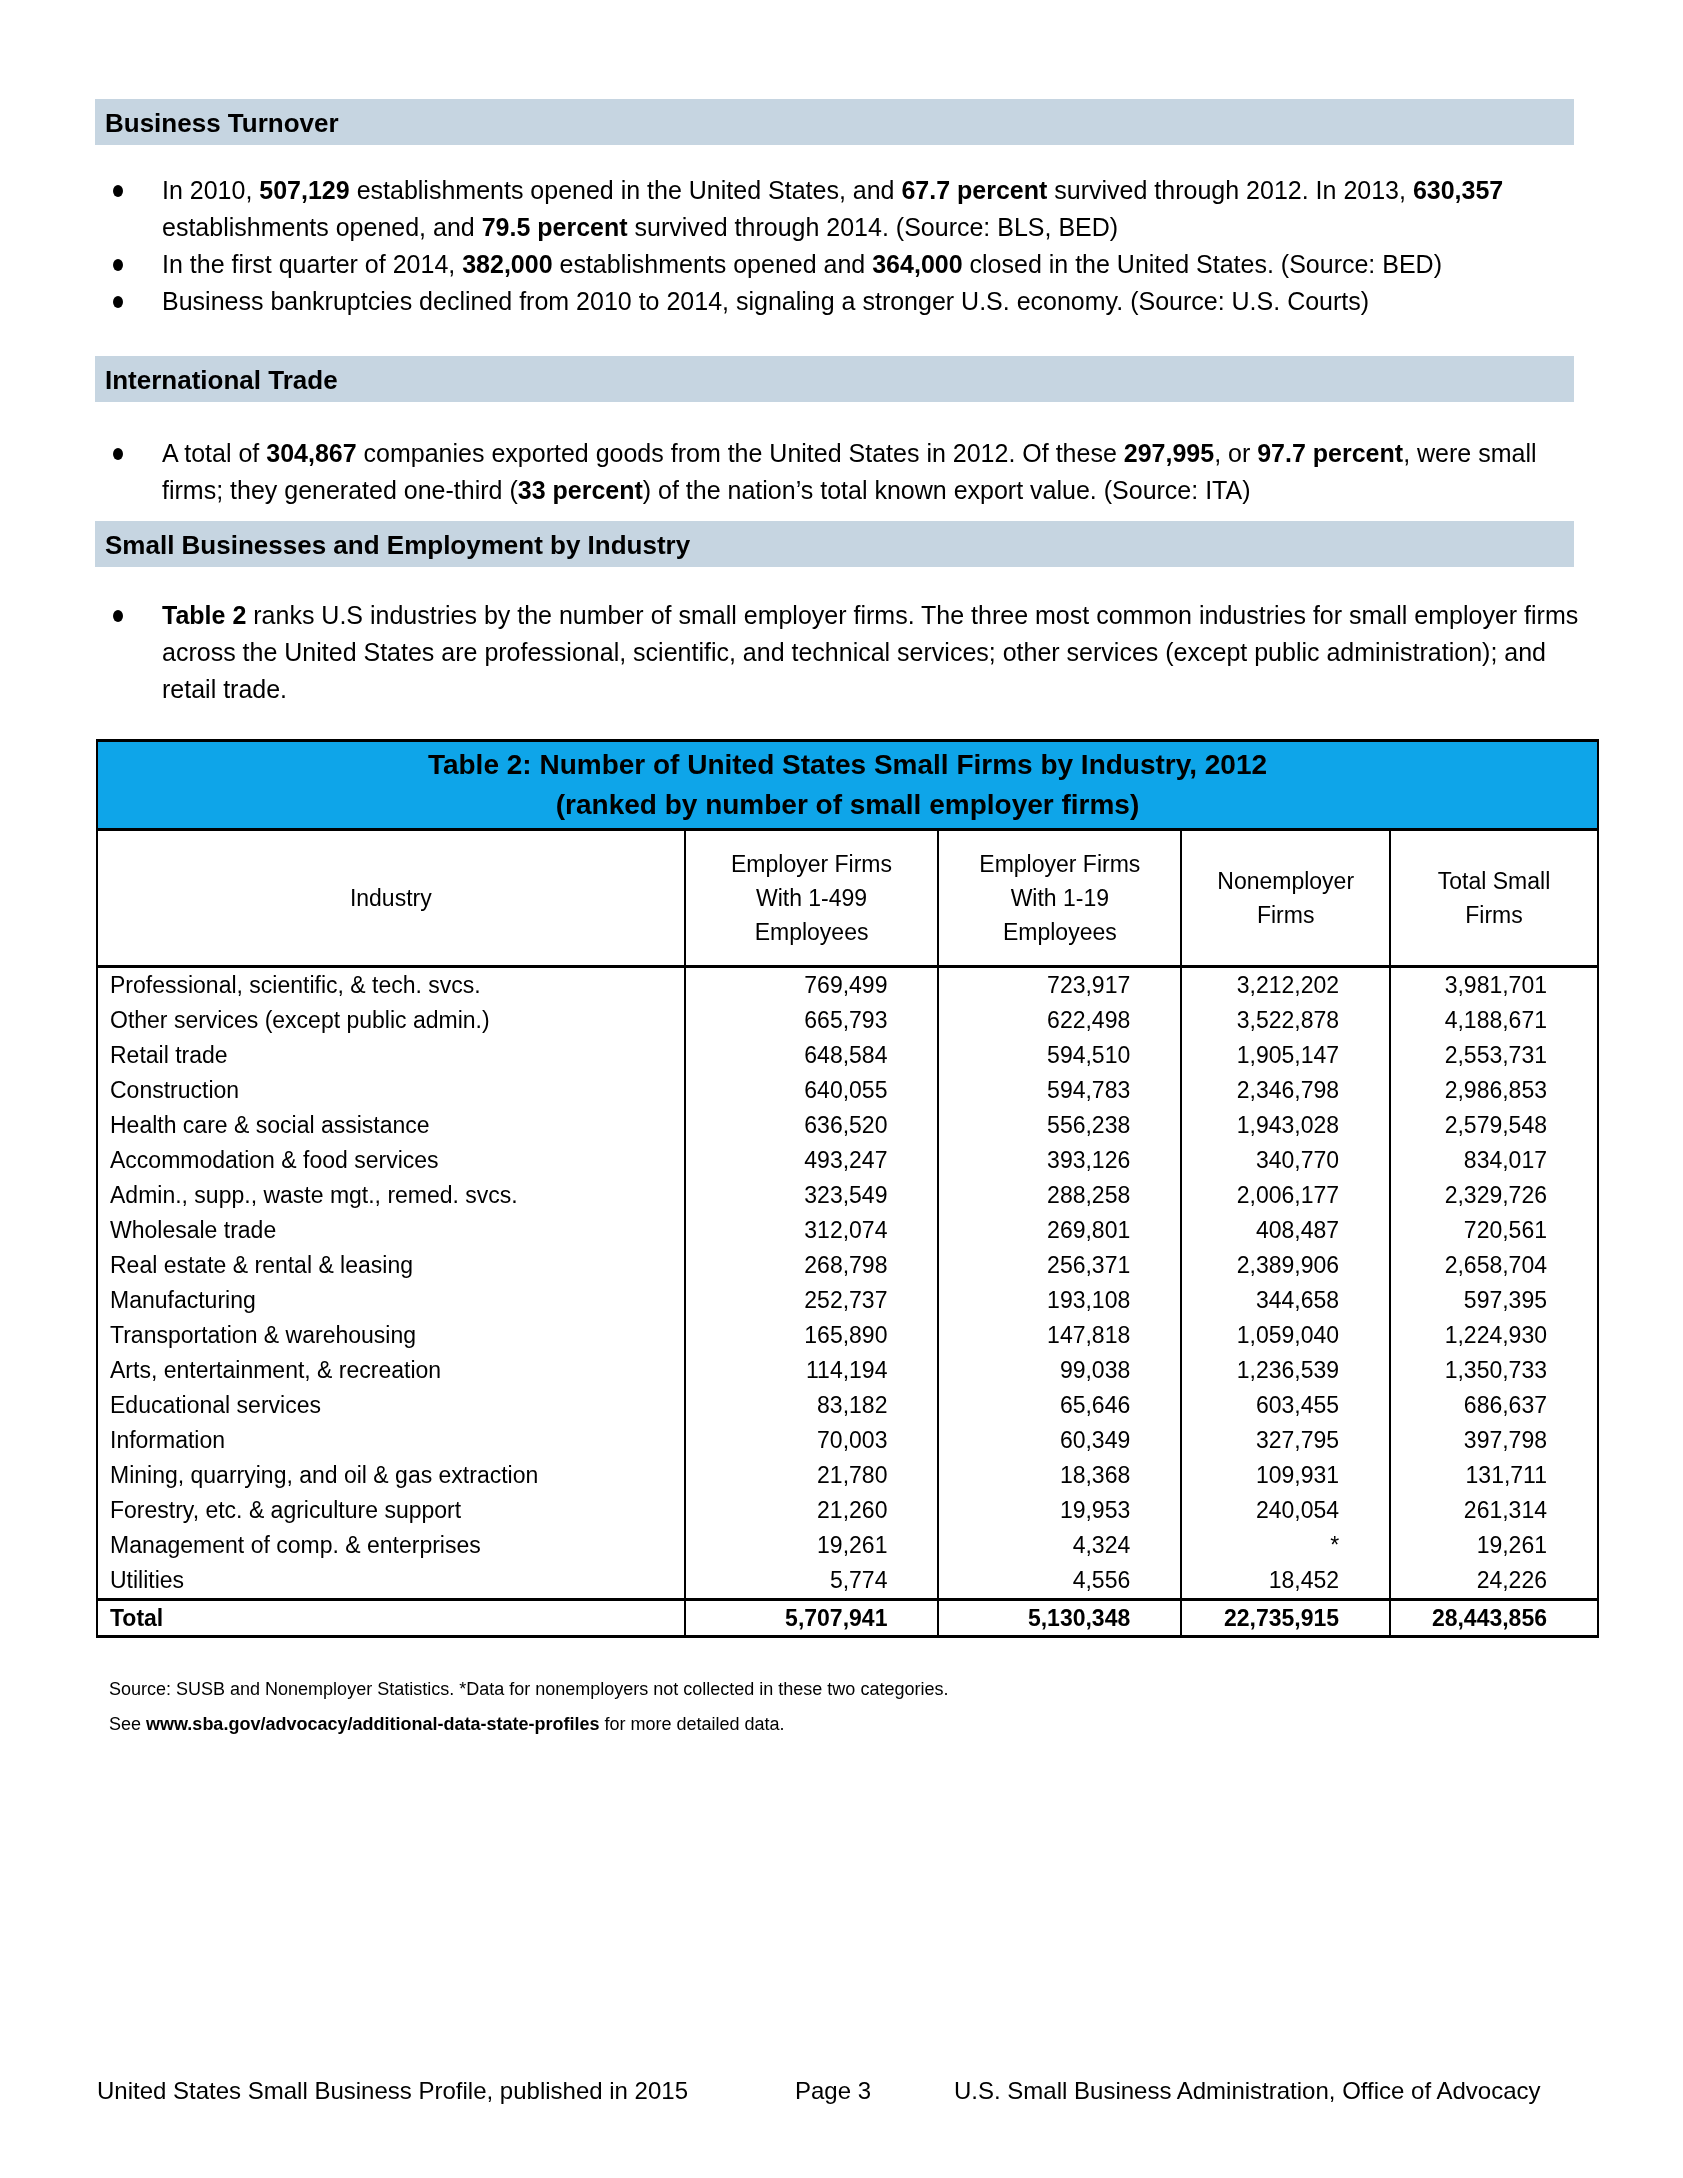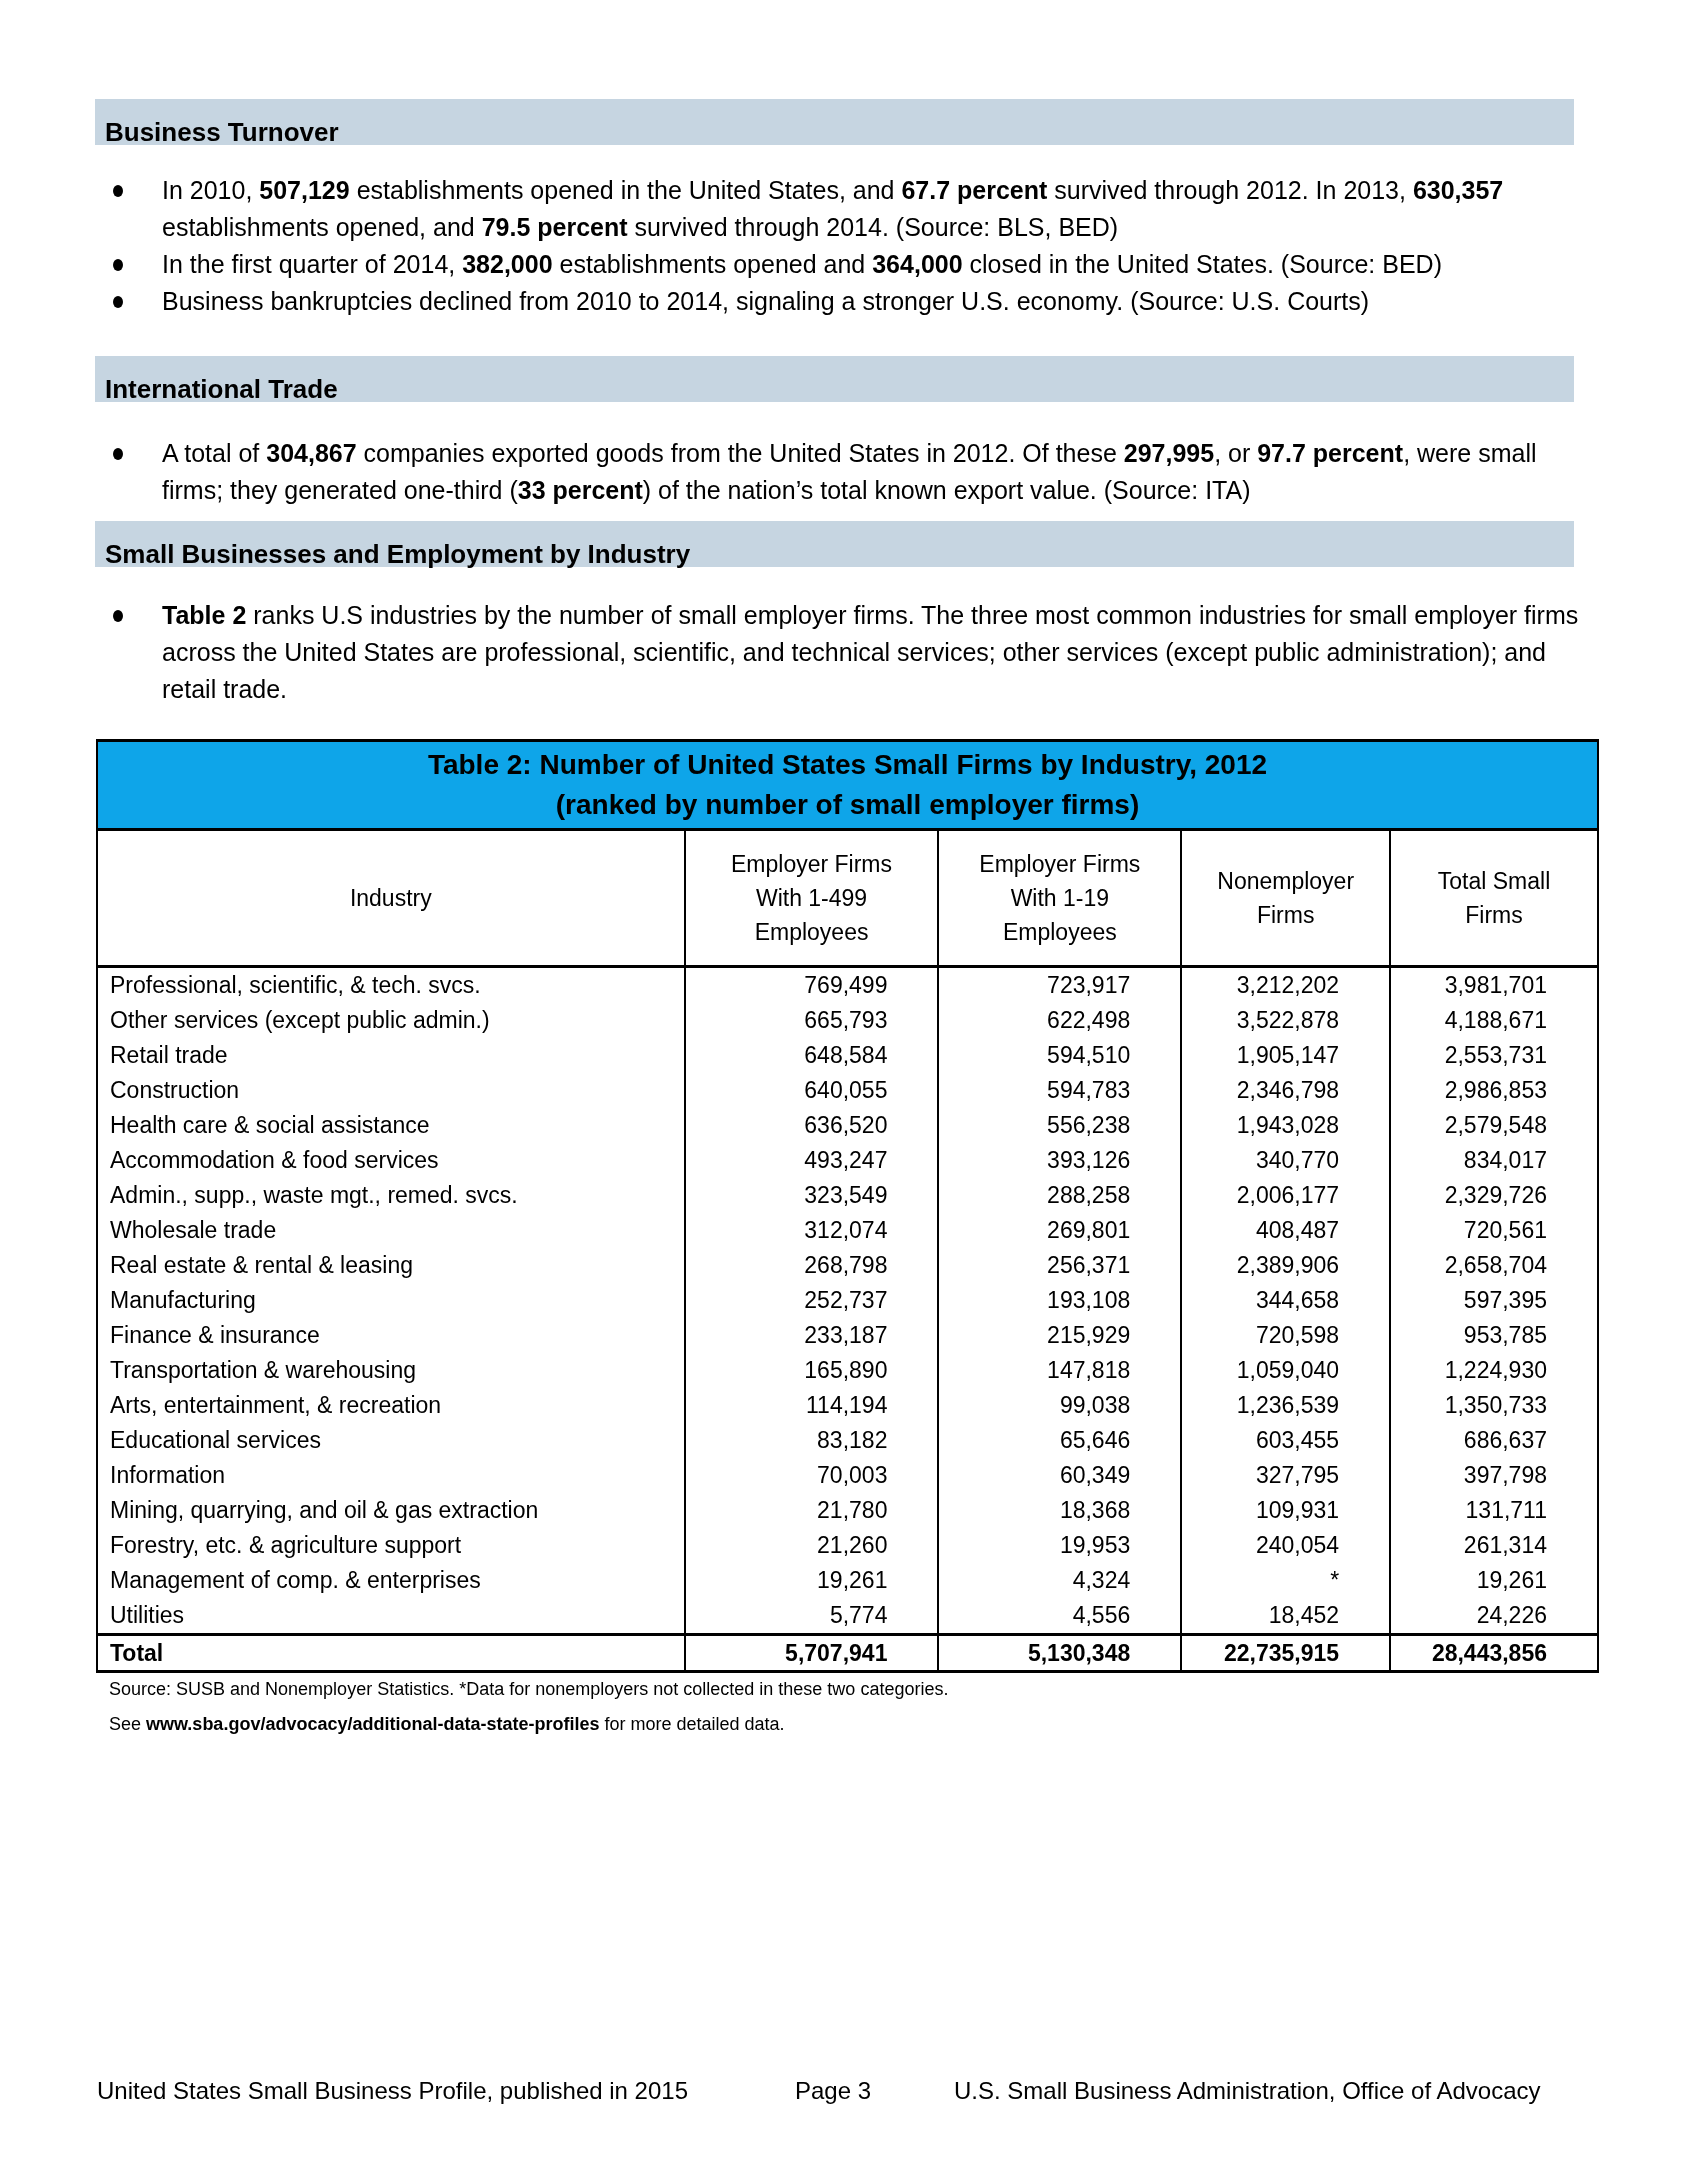--- a/index.html
+++ b/index.html
@@ -1,18 +1,18 @@
 <!DOCTYPE html>
 <html><head>
 <meta charset="utf-8">
 <style>
   html, body { margin:0; padding:0; background:#ffffff; }
   body { width:1683px; height:2178px; position:relative; font-family:"Liberation Sans", sans-serif; color:#000; }
   .section-bar { position:absolute; left:95px; width:1479px; height:46px; background:#C6D5E1; }
-  .section-bar span { position:absolute; left:10px; top:18px; font-size:26px; font-weight:bold; }
+  .section-bar span { position:absolute; left:10px; top:9px; font-size:26px; font-weight:bold; }
   .bullets { position:absolute; left:95px; width:1485px; margin:12px; padding:0; list-style:none; font-size:25px; line-height:37px; }
   .bullets li { position:relative; padding-left:55px; }
   .bullets li .dot { position:absolute; left:6px; top:13px; width:10px; height:12px; border-radius:50%; background:#000; }
   .bullets b { font-weight:bold; }
   table.t2 { position:absolute; left:96px; top:739px; width:1503px; border-collapse:collapse; font-size:23px; }
   table.t2 td, table.t2 th { border-left:2px solid #000; border-right:2px solid #000; padding:0; }
   .title-row th { background:#0ea5e9; height:86px; font-size:28px; font-weight:bold; text-align:center; line-height:40px; border-top:3px solid #000; border-bottom:3px solid #000; }
   .head-row th { height:104px; font-weight:normal; text-align:center; line-height:34px; border-bottom:3px solid #000; }
   .data-row td { height:35px; line-height:35px; }
   .data-row td.ind { padding-left:12px; text-align:left; }
@@ -146,27 +146,20 @@
         <td class="num c4">2,658,704</td>
       </tr>
       <tr class="data-row">
         <td class="ind">Manufacturing</td>
         <td class="num c1">252,737</td>
         <td class="num c2">193,108</td>
         <td class="num c3">344,658</td>
         <td class="num c4">597,395</td>
       </tr>
       <tr class="data-row">
-        <td class="ind">Finance &amp; insurance</td>
-        <td class="num c1">233,187</td>
-        <td class="num c2">215,929</td>
-        <td class="num c3">720,598</td>
-        <td class="num c4">953,785</td>
-      </tr>
-      <tr class="data-row">
         <td class="ind">Transportation &amp; warehousing</td>
         <td class="num c1">165,890</td>
         <td class="num c2">147,818</td>
         <td class="num c3">1,059,040</td>
         <td class="num c4">1,224,930</td>
       </tr>
       <tr class="data-row">
         <td class="ind">Arts, entertainment, &amp; recreation</td>
         <td class="num c1">114,194</td>
         <td class="num c2">99,038</td>

